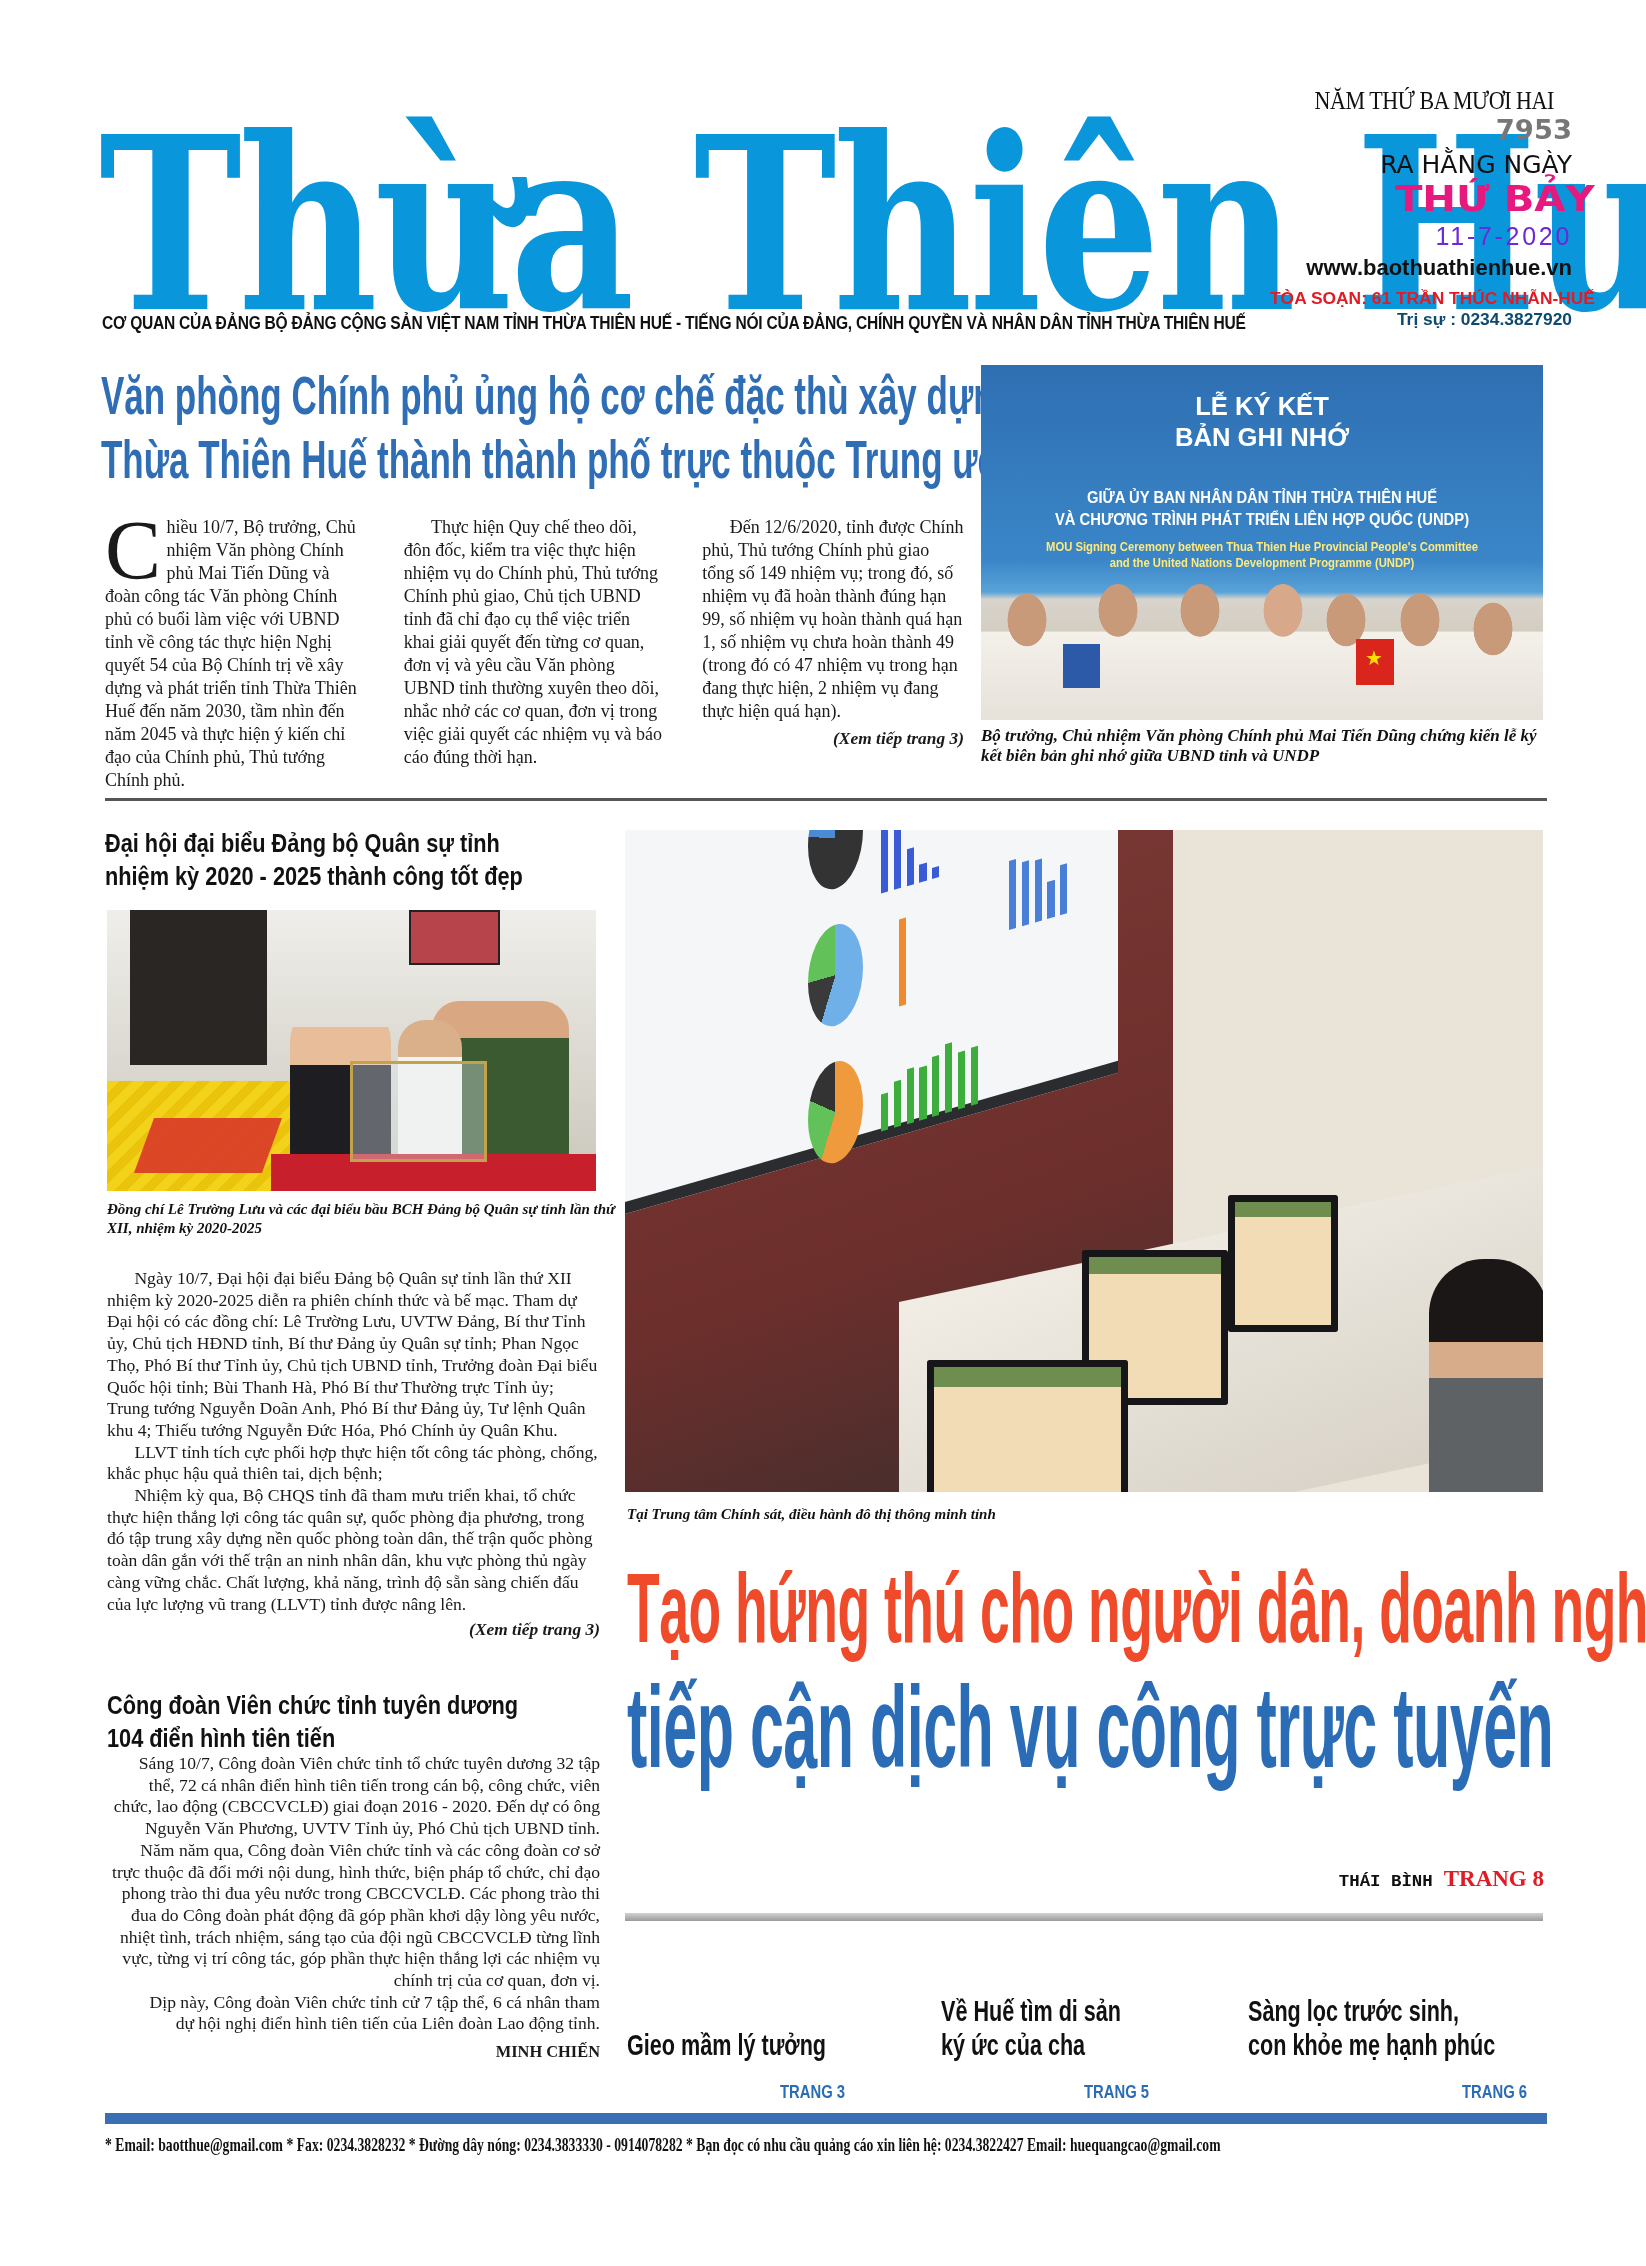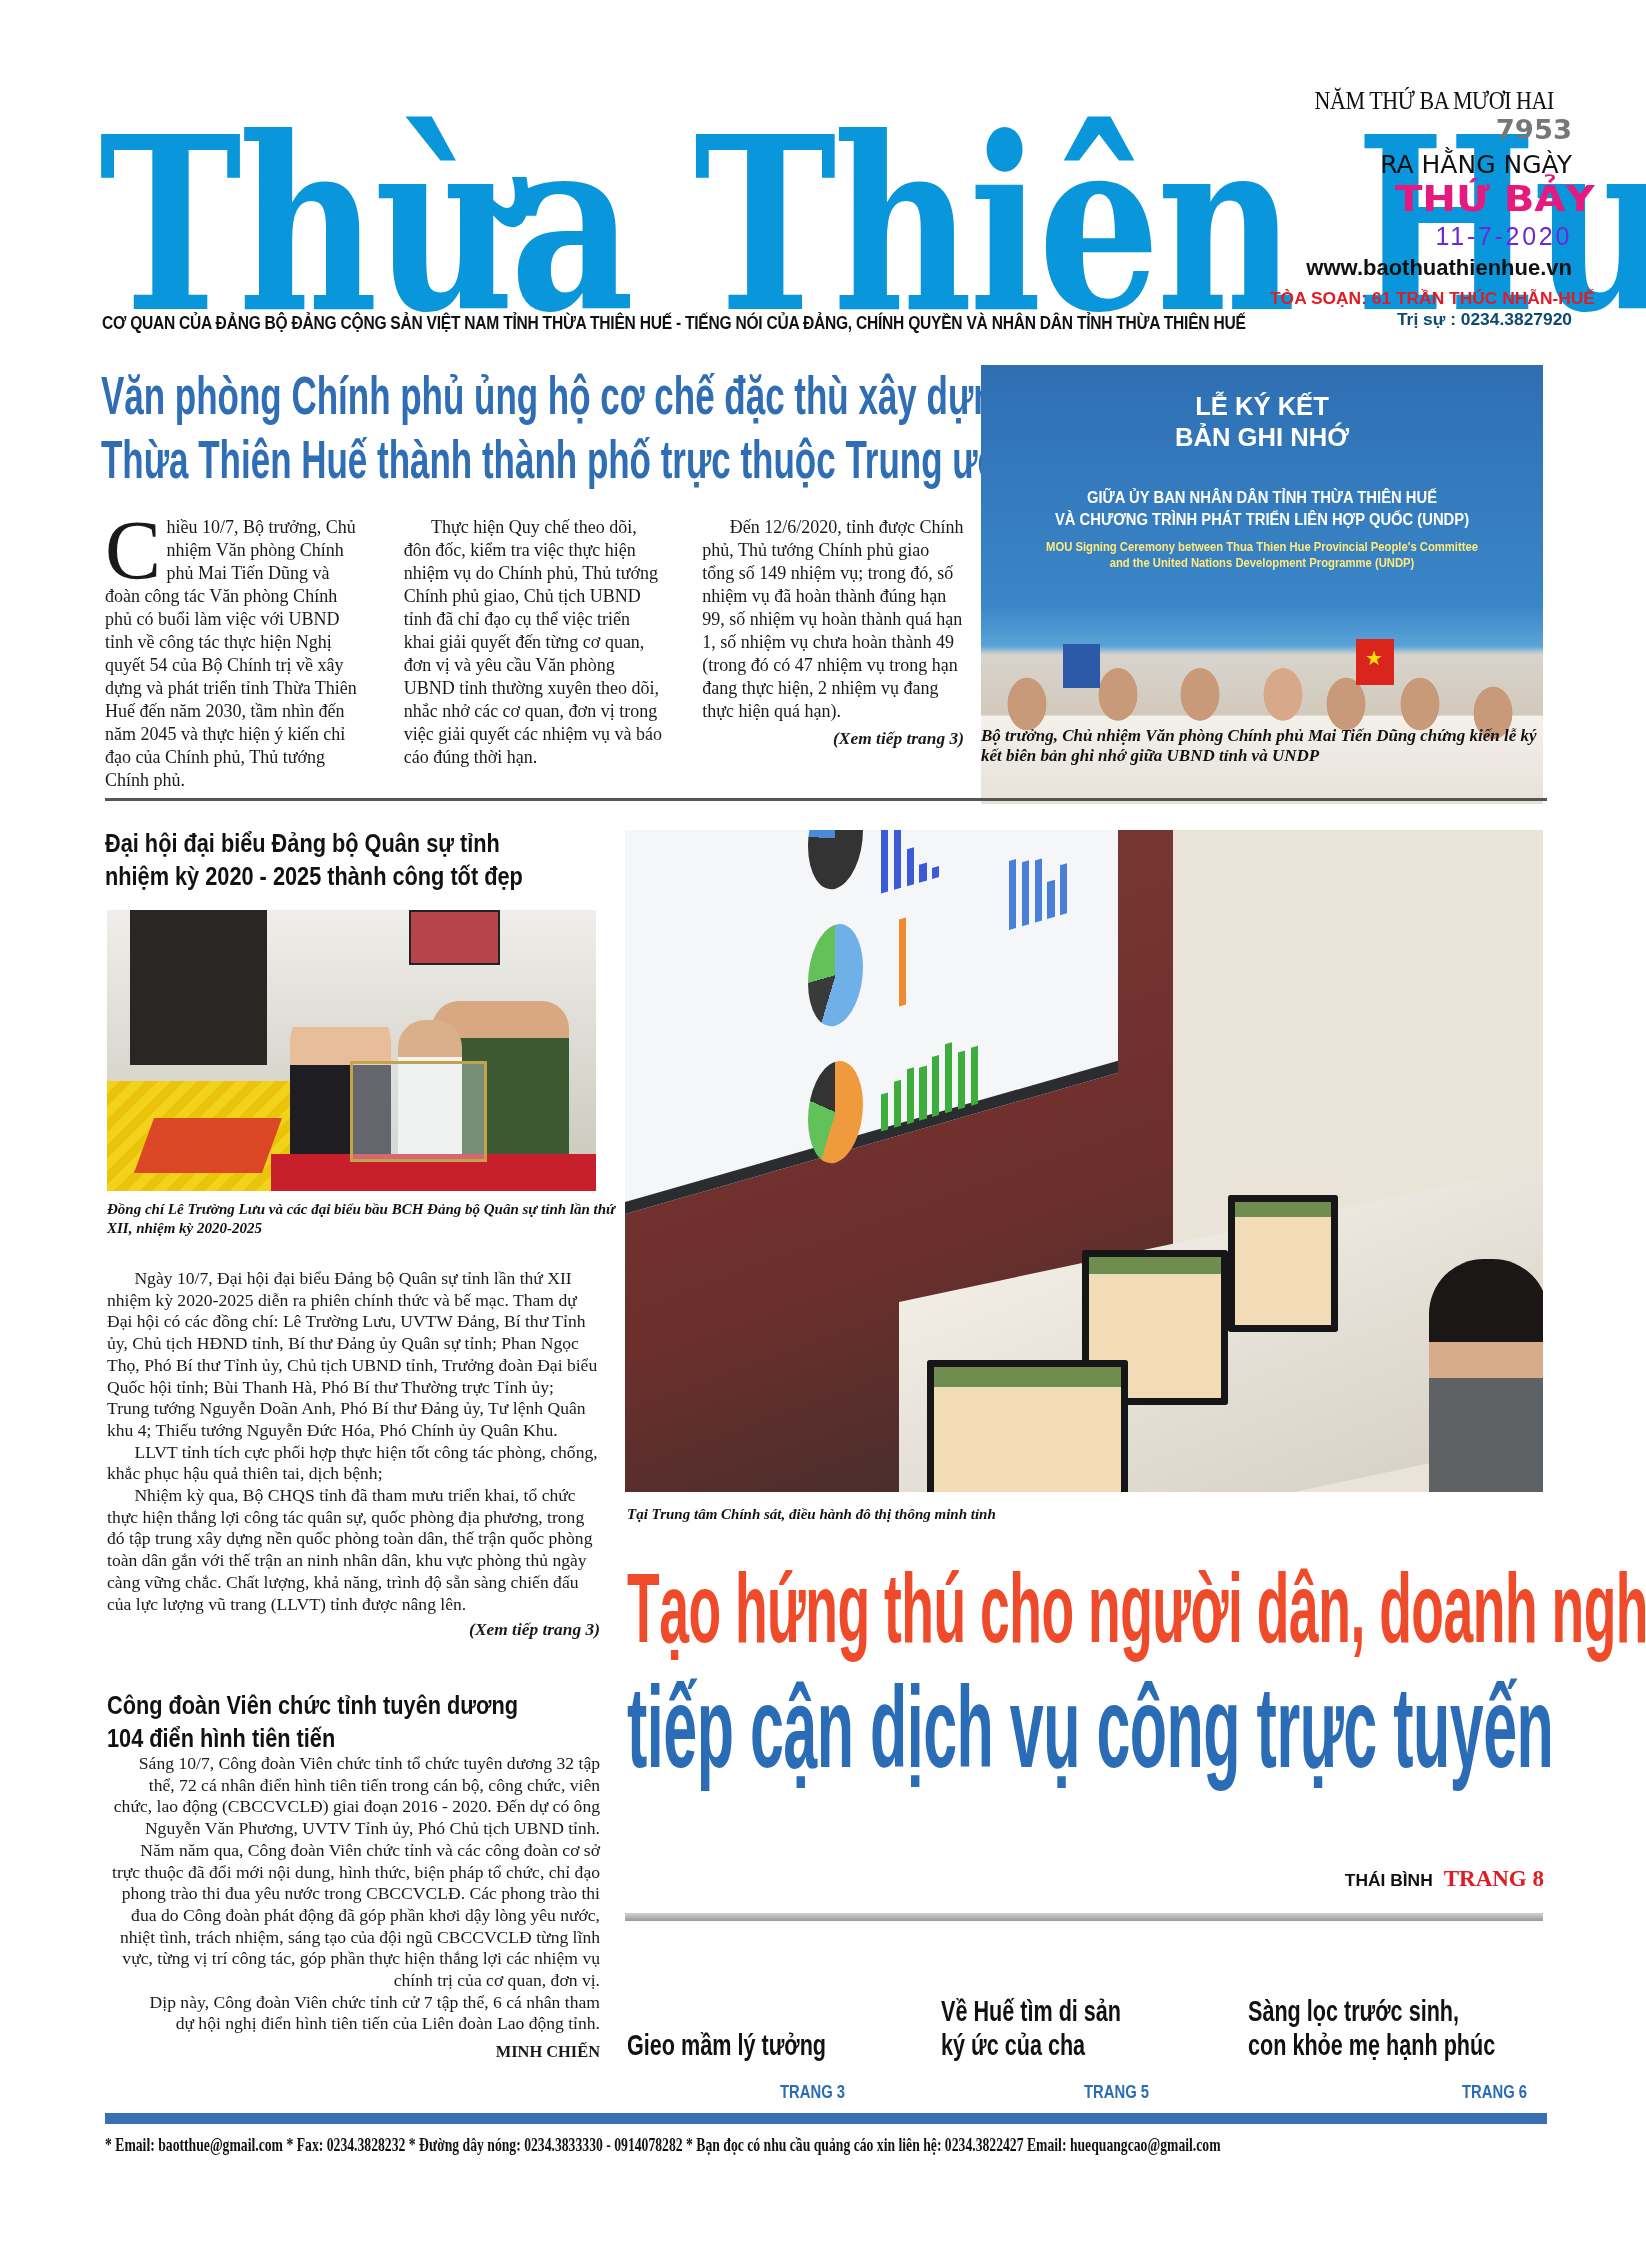--- a/index.html
+++ b/index.html
@@ -20,21 +20,21 @@
   .tagline { left: 102px; top: 312px; width: 1179px; font-family: "Liberation Sans", sans-serif; font-weight: bold; font-size: 19px; color: #111; white-space: nowrap; transform: scaleX(0.82); transform-origin: left; letter-spacing: -0.3px; }
 
   
   .lead-headline { left: 101px; top: 364px; width: 877px; font-family: "Liberation Sans", sans-serif; font-weight: bold; font-size: 53px; line-height: 64px; color: #2f6db5; transform: scaleX(0.66); transform-origin: left; white-space: nowrap; }
   .lead-body { left: 105px; top: 516px; width: 859px; font-size: 18px; line-height: 23px; column-count: 3; column-gap: 37px; text-align: left; color: #1a1a1a; }
   .lead-body p { text-indent: 27.4px; }
   .lead-body p.first { text-indent: 0; }
   .dropcap { float: left; font-size: 84px; line-height: 66px; margin-right: 5.5px; margin-top: 1.8px; font-family: "Liberation Serif", serif; }
   .see-more { display: block; text-align: right; font-style: italic; font-weight: bold; font-size: 17.4px; margin-top: 3.7px; }
 
-  .lead-photo { left: 981px; top: 365px; width: 562px; height: 439px; overflow: hidden; background: linear-gradient(180deg, #2e6fb2 0%, #3a86c8 55%, #5aa3d8 64%, #d8d4cc 66%, #c9b9a4 100%); }
+  .lead-photo { left: 981px; top: 365px; width: 562px; height: 355px; overflow: hidden; background: linear-gradient(180deg, #2e6fb2 0%, #3a86c8 55%, #5aa3d8 64%, #d8d4cc 66%, #c9b9a4 100%); }
   .lead-photo .ph-title { position: absolute; left: 0; right: 0; top: 25.6px; text-align: center; color: #fff; font-family: "Liberation Sans", sans-serif; font-weight: bold; font-size: 25.6px; line-height: 31px; }
   .lead-photo .ph-sub { position: absolute; left: 0; right: 0; top: 121px; text-align: center; color: #fff; font-family: "Liberation Sans", sans-serif; font-weight: bold; font-size: 17.4px; line-height: 22px; transform: scaleX(0.85); }
   .lead-photo .ph-en { position: absolute; left: 0; right: 0; top: 174px; text-align: center; color: #ffe97a; font-family: "Liberation Sans", sans-serif; font-weight: bold; font-size: 12.8px; line-height: 16.4px; transform: scaleX(0.88); }
   .lead-photo .people { position: absolute; left: 0; right: 0; bottom: 0; height: 137px; background:
       radial-gradient(ellipse 27.4px 37px at 46px 37px, #c89a7a 70%, transparent 72%),
       radial-gradient(ellipse 27.4px 37px at 137px 27.4px, #c89a7a 70%, transparent 72%),
       radial-gradient(ellipse 27.4px 37px at 219px 27.4px, #c89a7a 70%, transparent 72%),
       radial-gradient(ellipse 27.4px 37px at 302px 27.4px, #d8a88a 70%, transparent 72%),
       radial-gradient(ellipse 27.4px 37px at 365px 37px, #c89a7a 70%, transparent 72%),
       radial-gradient(ellipse 27.4px 37px at 439px 37px, #c89a7a 70%, transparent 72%),
@@ -77,21 +77,21 @@
   .main-photo .bars span { display: block; width: 7.3px; }
   .main-photo .desk { position: absolute; left: 274px; top: 402px; width: 658px; height: 274px; background: linear-gradient(170deg, #f1ede5 0%, #d7d1c6 100%); transform: skewY(-12deg); }
   .main-photo .monitor { position: absolute; background: #161618; border-radius: 2.7px; }
   .main-photo .monitor::after { content: ""; position: absolute; left: 7.3px; right: 7.3px; top: 7.3px; bottom: 7.3px; background: linear-gradient(180deg, #6e8d4f 0 12%, #f1dcb5 12%); }
   .main-photo .woman { position: absolute; left: 804px; top: 429px; width: 119px; height: 238px; background: linear-gradient(180deg, #1b1716 0 35%, #d6ac8b 35% 50%, #5f6264 50%); border-radius: 55px 55px 0 0; }
   .main-caption { left: 627px; top: 1506px; width: 822px; font-style: italic; font-weight: bold; font-size: 15px; color: #111; }
 
   .big-headline-1 { left: 627px; top: 1553px; width: 923px; font-family: "Liberation Sans", sans-serif; font-weight: bold; font-size: 99px; line-height: 110px; color: #ef4b2b; transform: scaleX(0.54); transform-origin: left; white-space: nowrap; letter-spacing: -0.9px; }
   .big-headline-2 { left: 627px; top: 1663px; width: 923px; font-family: "Liberation Sans", sans-serif; font-weight: bold; font-size: 115px; line-height: 128px; color: #2b6cb6; transform: scaleX(0.53); transform-origin: left; white-space: nowrap; letter-spacing: -0.9px; }
   .author-line { left: 1261px; top: 1866px; width: 283px; text-align: right; white-space: nowrap; }
-  .author-name { font-family: Liberation Sans, sans-serif; font-weight: bold; font-size: 17.4px; color: #111; }
+  .author-name { font-family: Liberation Mono, monospace; font-weight: bold; font-size: 17.4px; color: #111; }
   .author-page { font-family: "Liberation Serif", serif; font-weight: bold; font-size: 23px; color: #e01b24; margin-left: 7.3px; }
   .rule-light { left: 625px; top: 1913px; width: 918px; height: 8.2px; background: linear-gradient(180deg, #d2d2d2, #9a9a9a); }
 
   .teaser { position: absolute; font-family: "Liberation Sans", sans-serif; font-weight: bold; font-size: 30px; line-height: 34px; color: #111; transform: scaleX(0.72); transform-origin: left; white-space: nowrap; }
   .teaser-page { position: absolute; font-family: "Liberation Sans", sans-serif; font-weight: bold; font-size: 19px; color: #2b6cb6; transform: scaleX(0.78); transform-origin: left; white-space: nowrap; }
 
   .rule-blue { left: 105px; top: 2113px; width: 1442px; height: 11px; background: #3b6fb3; }
   .footer { left: 105px; top: 2134px; width: 1444px; font-family: "Liberation Serif", serif; font-weight: bold; font-size: 19px; color: #111; white-space: nowrap; transform: scaleX(0.72); transform-origin: left; }
 </style>
 </head>

